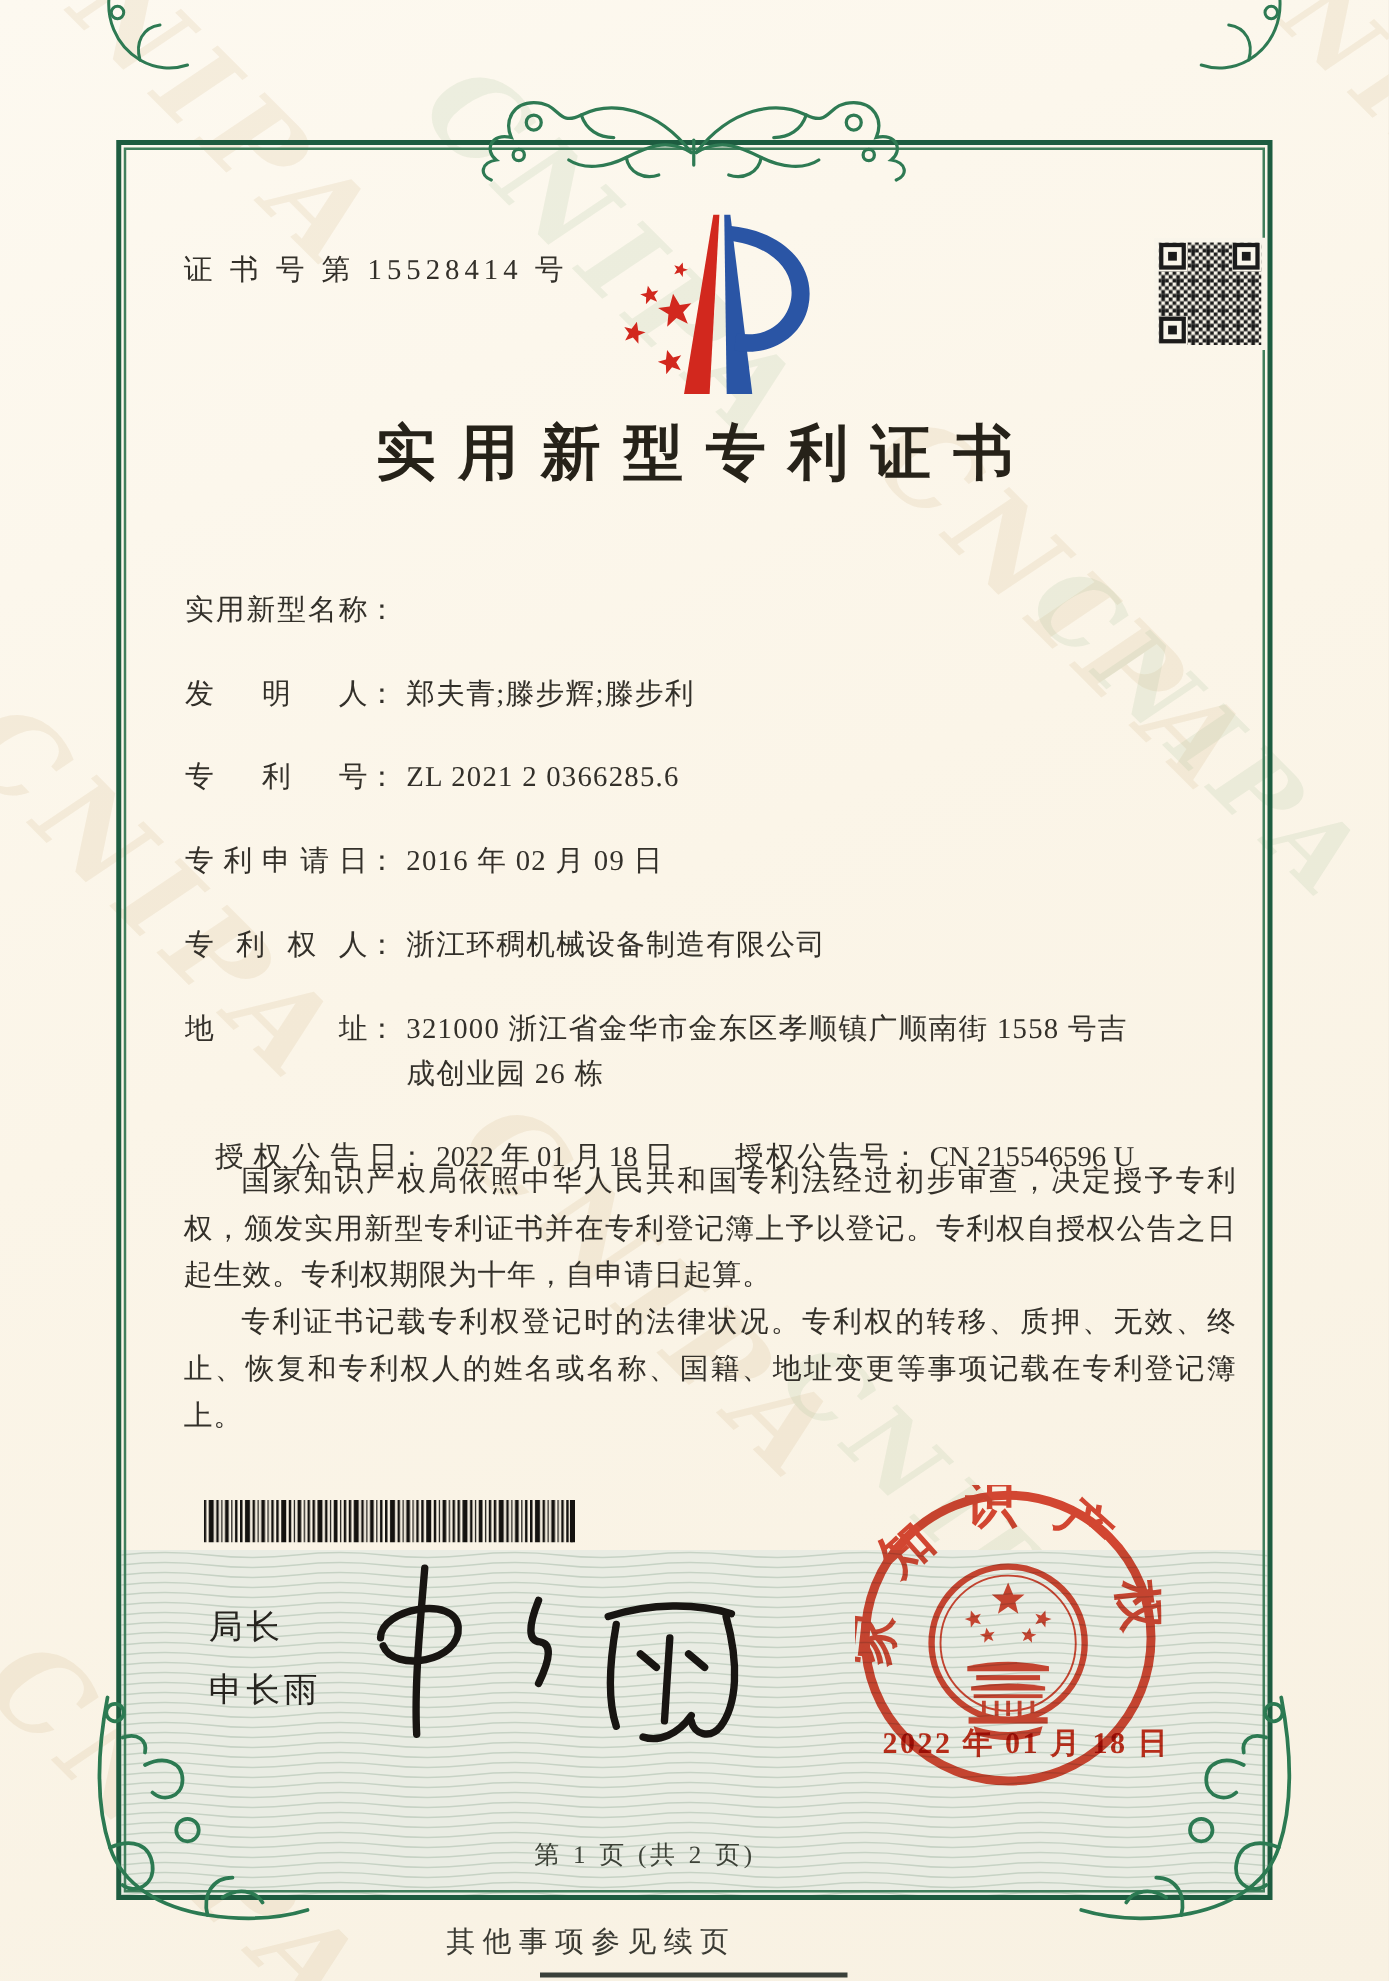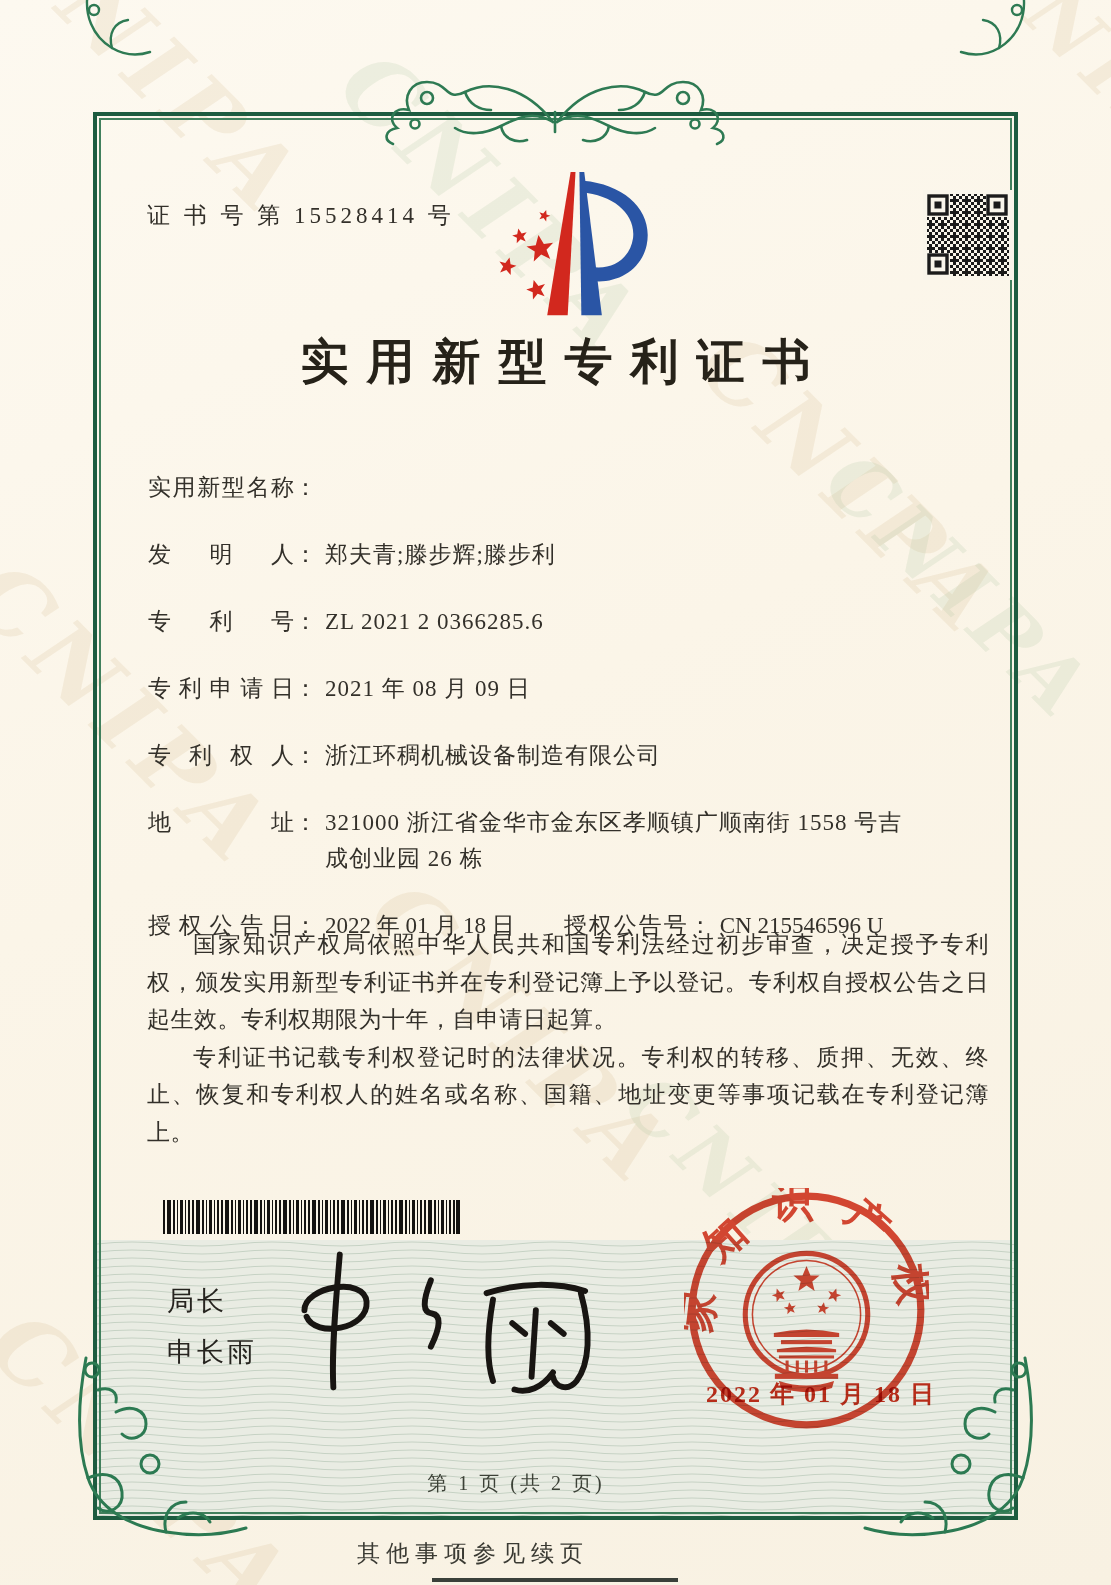--- a/index.html
+++ b/index.html
@@ -27,21 +27,21 @@
   .logo{position:absolute;left:478px;top:166px;}
   .qr{position:absolute;left:923px;top:190px;}
   .title{position:absolute;left:0;width:1111px;top:330px;text-align:center;font-size:48px;font-weight:700;
          letter-spacing:18px;text-indent:18px;color:#262219;}
   
   .fields{position:absolute;left:148px;top:470px;width:845px;font-size:23px;color:#33302a;}
   .frow{display:flex;align-items:flex-start;margin-bottom:31px;line-height:36px;}
   .flabel{display:inline-block;width:146px;text-align:justify;text-align-last:justify;white-space:nowrap;flex:none;}
   .fcolon{flex:none;margin-right:8px;}
   .fvalue{flex:1;letter-spacing:1px;}
-  .grant-left{display:flex;}
+  .grant-left{display:flex;margin-left:24px;}
   .grant-right{display:flex;margin-left:49px;}
   .grant-right .flabel{width:auto;text-align-last:auto;letter-spacing:2px;}
   
   .paras{position:absolute;left:147px;top:926px;width:842px;font-size:23px;line-height:37.5px;text-align:justify;color:#33302a;}
   .paras p{margin:0;text-indent:2em;letter-spacing:0.5px;}
   
   .barcode{position:absolute;left:163px;top:1200px;}
   .director-label{position:absolute;left:167px;top:1283px;font-size:27px;letter-spacing:3px;color:#26241f;
       font-family:"Liberation Sans","DejaVu Sans",sans-serif;}
   .director-name{position:absolute;left:167px;top:1334px;font-size:27px;letter-spacing:3px;color:#26241f;
@@ -208,21 +208,21 @@
       <span class="fvalue">郑夫青;滕步辉;滕步利</span>
     </div>
     <div class="frow">
       <span class="flabel">专利号</span>
         <span class="fcolon">：</span>
       <span class="fvalue">ZL 2021 2 0366285.6</span>
     </div>
     <div class="frow">
       <span class="flabel">专利申请日</span>
         <span class="fcolon">：</span>
-      <span class="fvalue">2021 年 08 月 09 日</span>
+      <span class="fvalue">2016 年 02 月 09 日</span>
     </div>
     <div class="frow">
       <span class="flabel">专利权人</span>
         <span class="fcolon">：</span>
       <span class="fvalue">浙江环稠机械设备制造有限公司</span>
     </div>
     <div class="frow">
       <span class="flabel">地址</span>
         <span class="fcolon">：</span>
       <span class="fvalue" style="max-width:600px;">321000 浙江省金华市金东区孝顺镇广顺南街 1558 号吉成创业园 26 栋</span>

